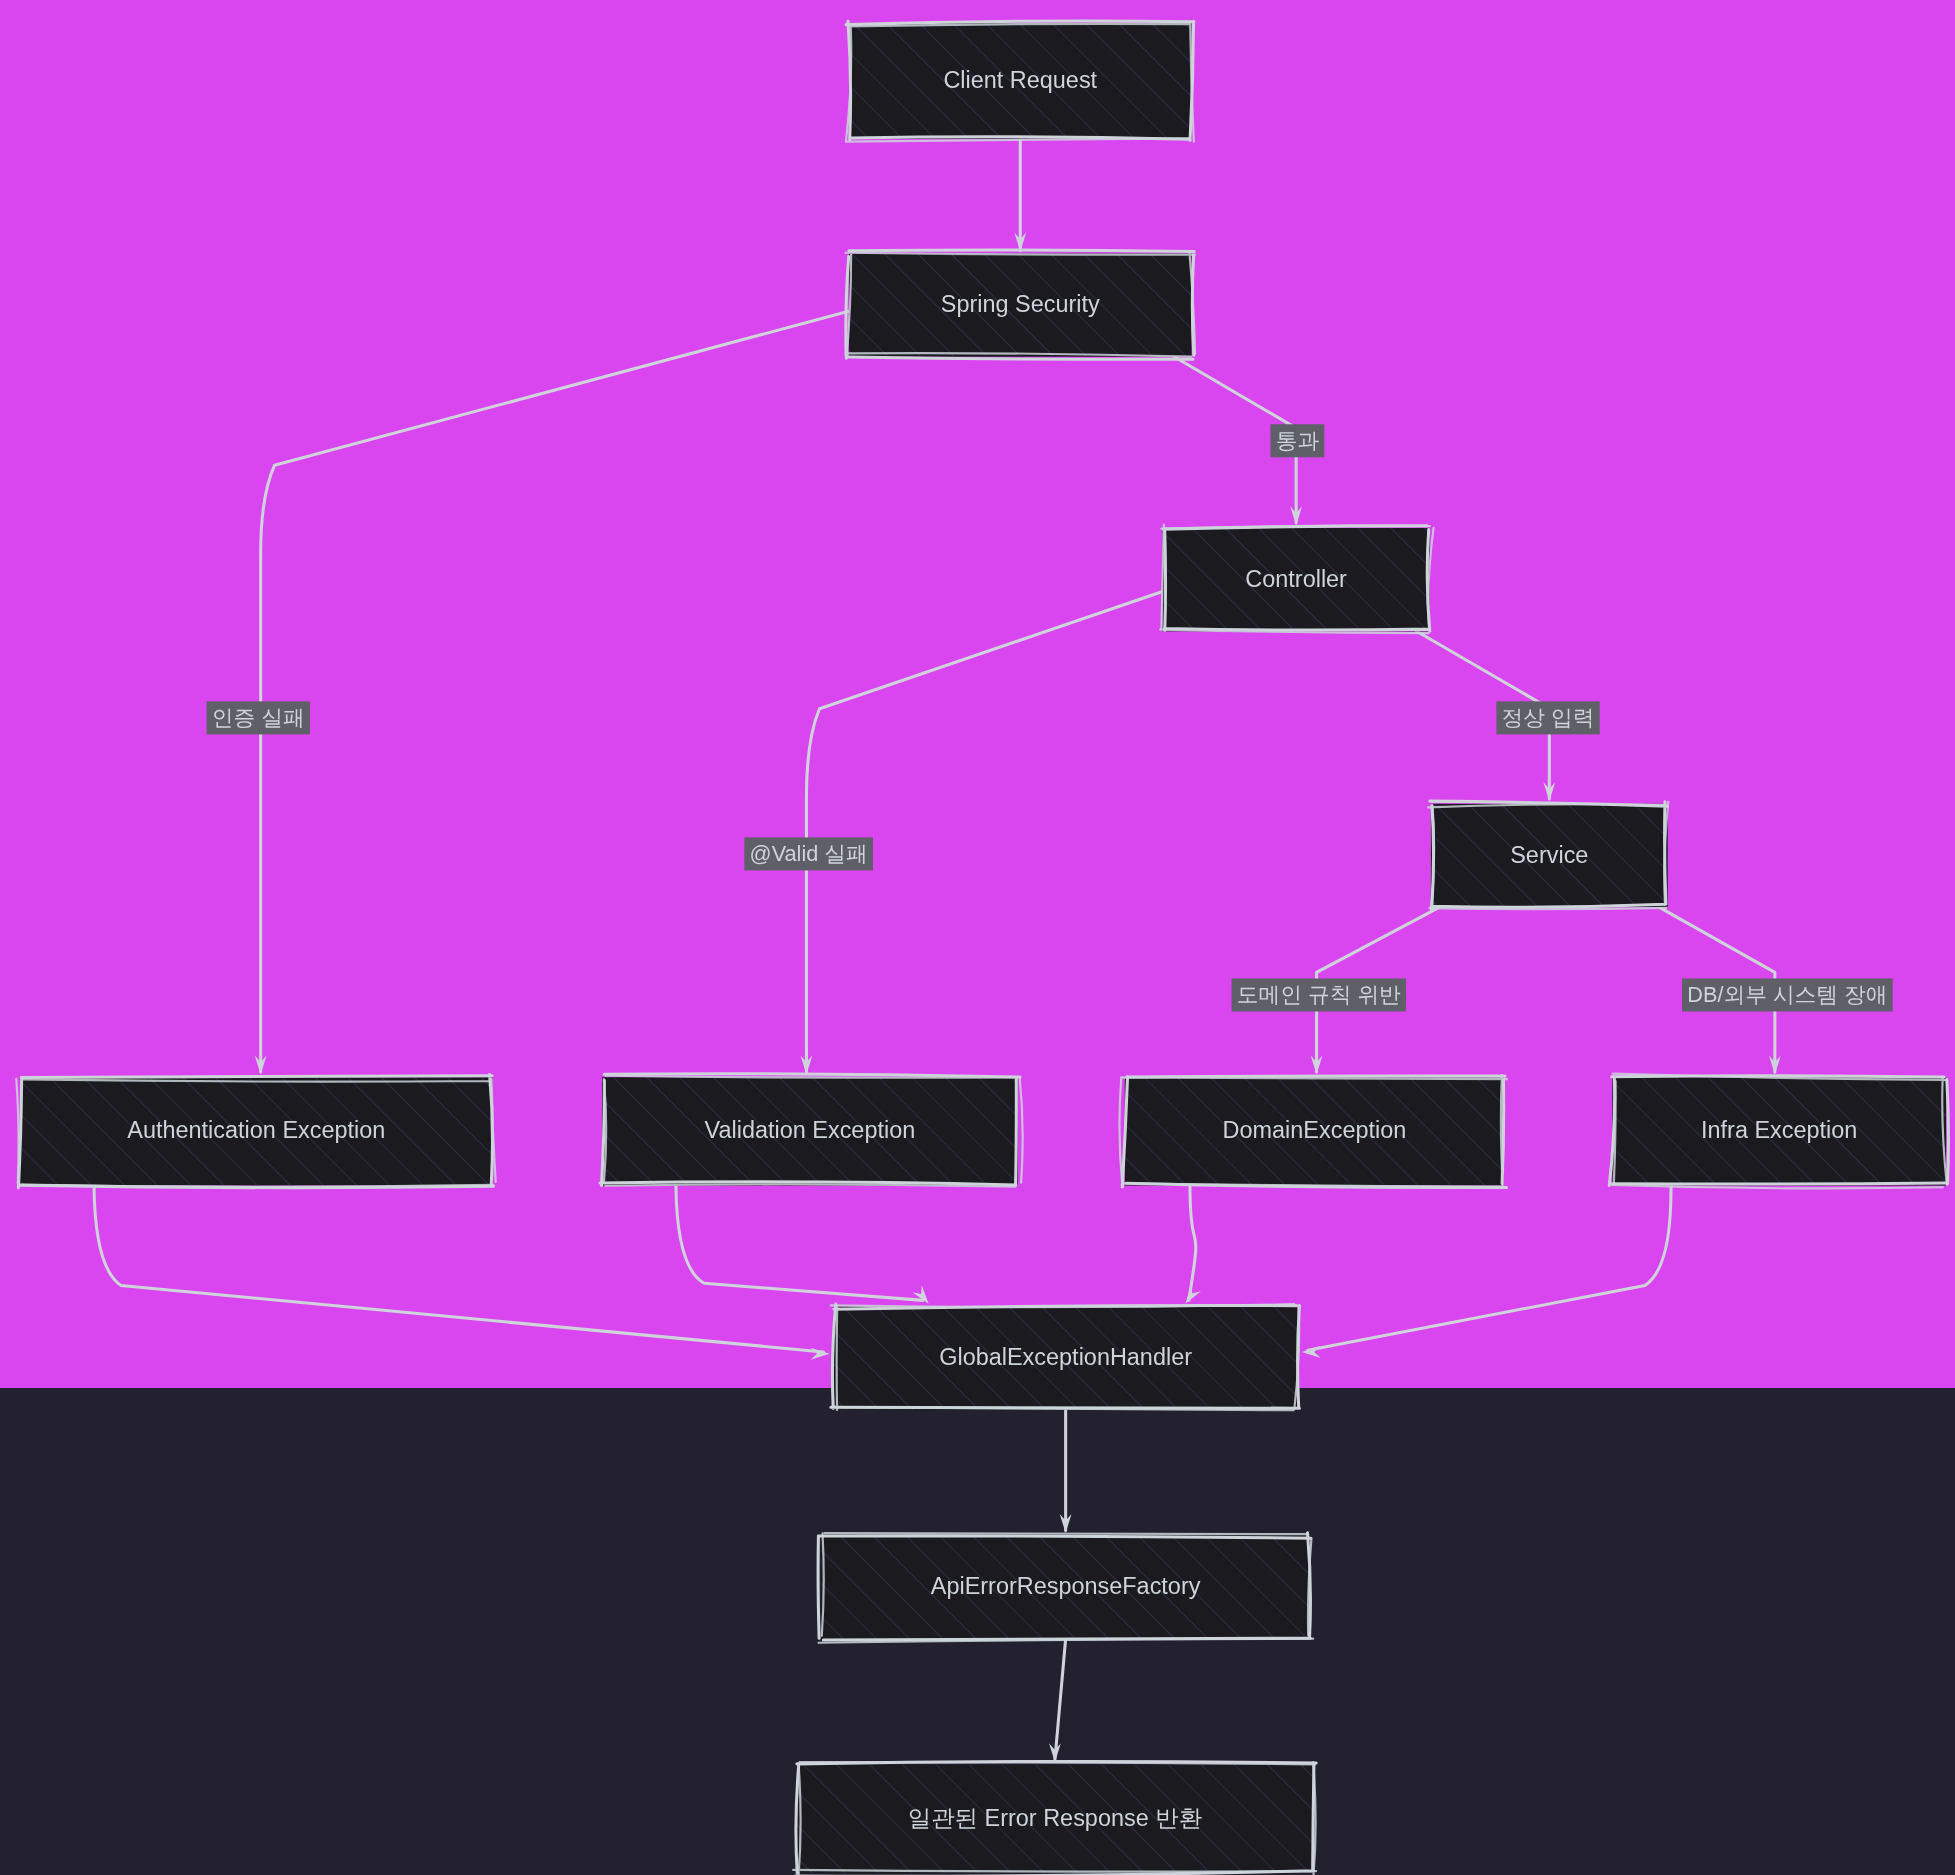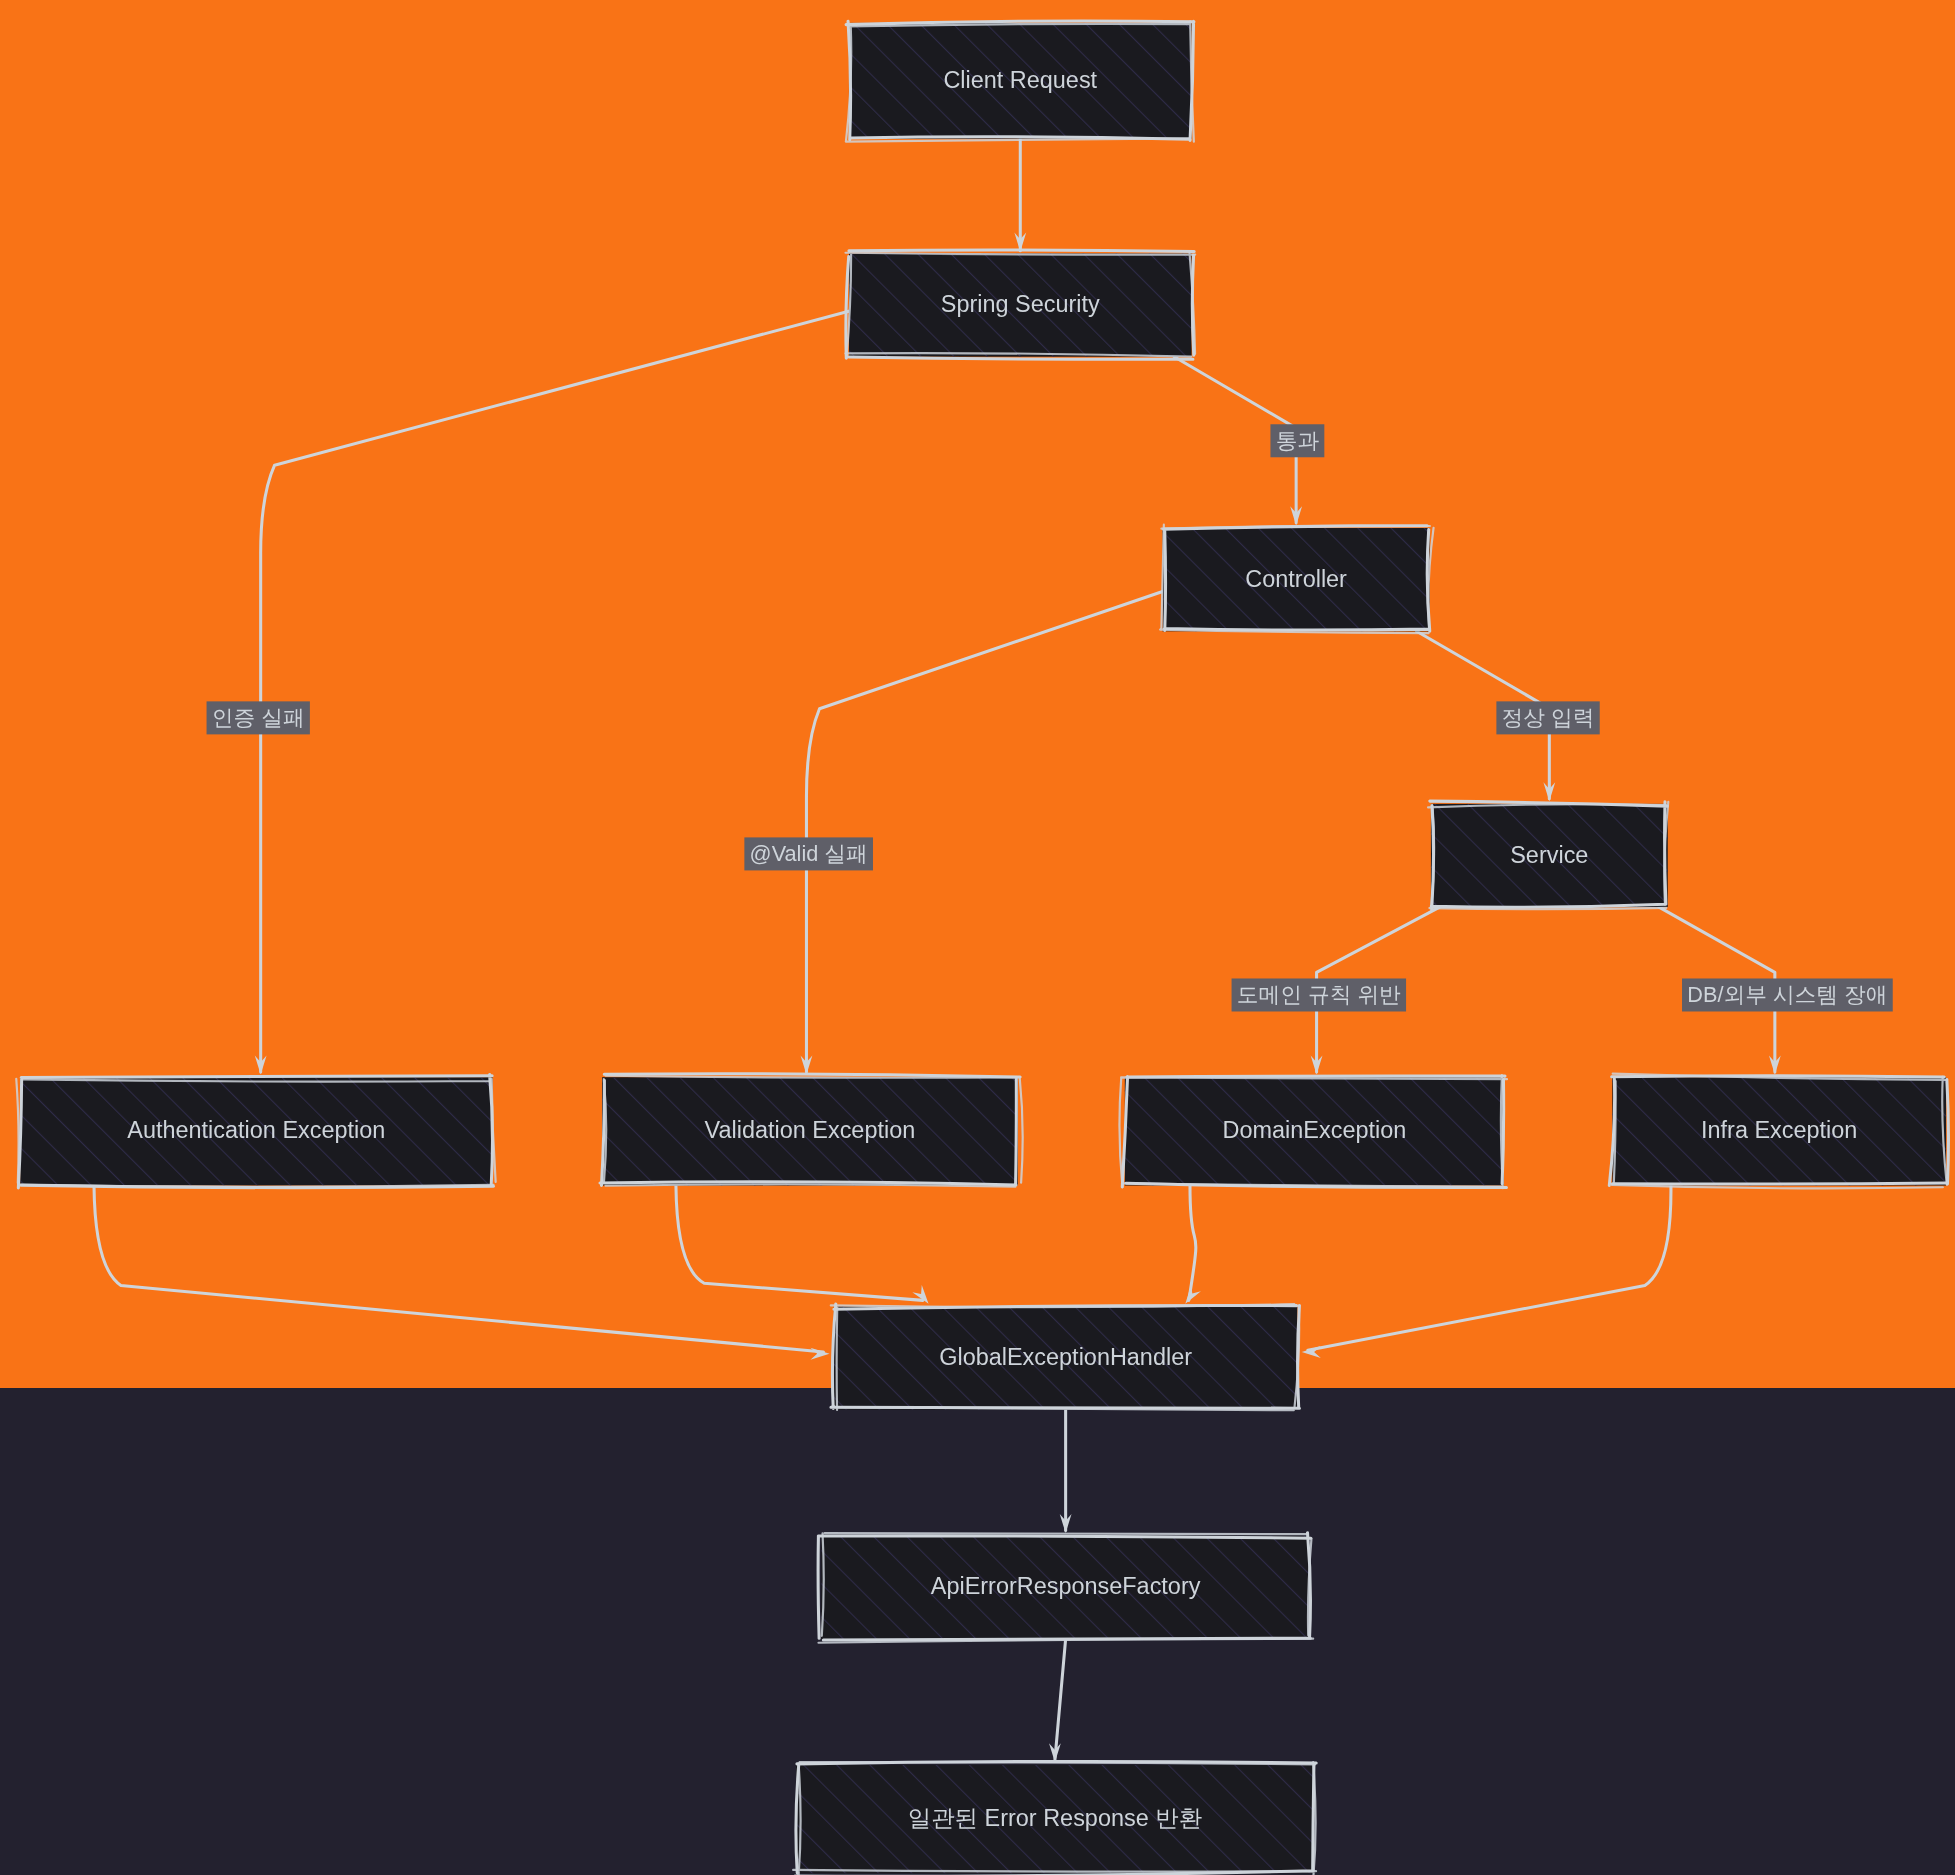--- a/index.html
+++ b/index.html
@@ -1,21 +1,21 @@
 <!DOCTYPE html>
 <html style="font-size:7px"><head>
 <meta charset="utf-8">
 <style>
   html,body{margin:0;padding:0;background:#23212f;}
   body{
     width:1955px;height:1876px;overflow:hidden;
     font-family:"Liberation Sans","DejaVu Sans",sans-serif;
     background:#23212f;
   }
-  #canvas{position:relative;width:1955px;height:1388px;background:#f97316;text-decoration:underline;}
+  #canvas{position:relative;width:1955px;height:1388px;background:#d946ef;text-decoration:underline;}
   svg.layer{position:absolute;left:0;top:0;width:1955px;height:1876px;overflow:visible;}
   .node-rect{fill:#1a1a1f;}
   .node-border{fill:none;stroke:#ced4da;stroke-width:7;stroke-linecap:round;stroke-linejoin:round;}
   .node-border2{fill:none;stroke:#ced4da;stroke-width:5;stroke-linecap:round;stroke-linejoin:round;opacity:.85;}
   .node-label{
     fill:#ced4da;font-size:54px;text-anchor:middle;dominant-baseline:middle;
     font-family:"Liberation Sans","DejaVu Sans",sans-serif;
   }
   .edge{fill:none;stroke:#ced4da;stroke-width:7;stroke-linecap:round;stroke-linejoin:round;}
   .edge-head{fill:#ced4da;stroke:none;}

